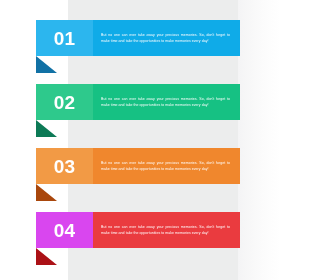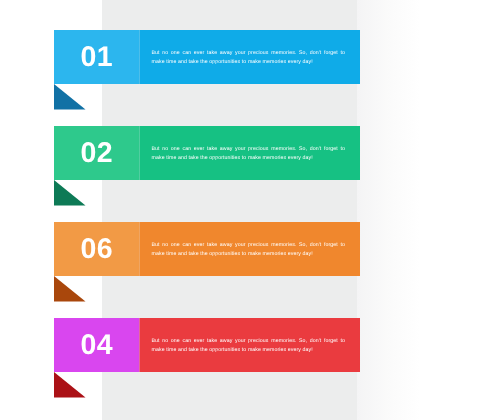--- a/index.html
+++ b/index.html
@@ -138,21 +138,21 @@
       <span class="ribbon-number">02</span>
     </div>
     <div class="ribbon-body">
       <span class="ribbon-text">But no one can ever take away your precious memories. So, don't forget to make time and take the opportunities to make memories every day!</span>
     </div>
   </div>
   <div class="ribbon-fold" id="fold-2"></div>
 
   <div class="ribbon" id="panel-3">
     <div class="ribbon-number-block">
-      <span class="ribbon-number">06</span>
+      <span class="ribbon-number">03</span>
     </div>
     <div class="ribbon-body">
       <span class="ribbon-text">But no one can ever take away your precious memories. So, don't forget to make time and take the opportunities to make memories every day!</span>
     </div>
   </div>
   <div class="ribbon-fold" id="fold-3"></div>
 
   <div class="ribbon" id="panel-4">
     <div class="ribbon-number-block">
       <span class="ribbon-number">04</span>

